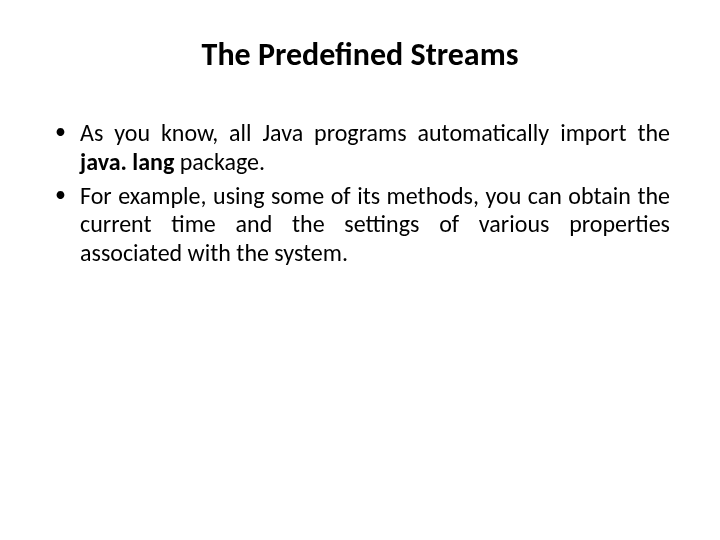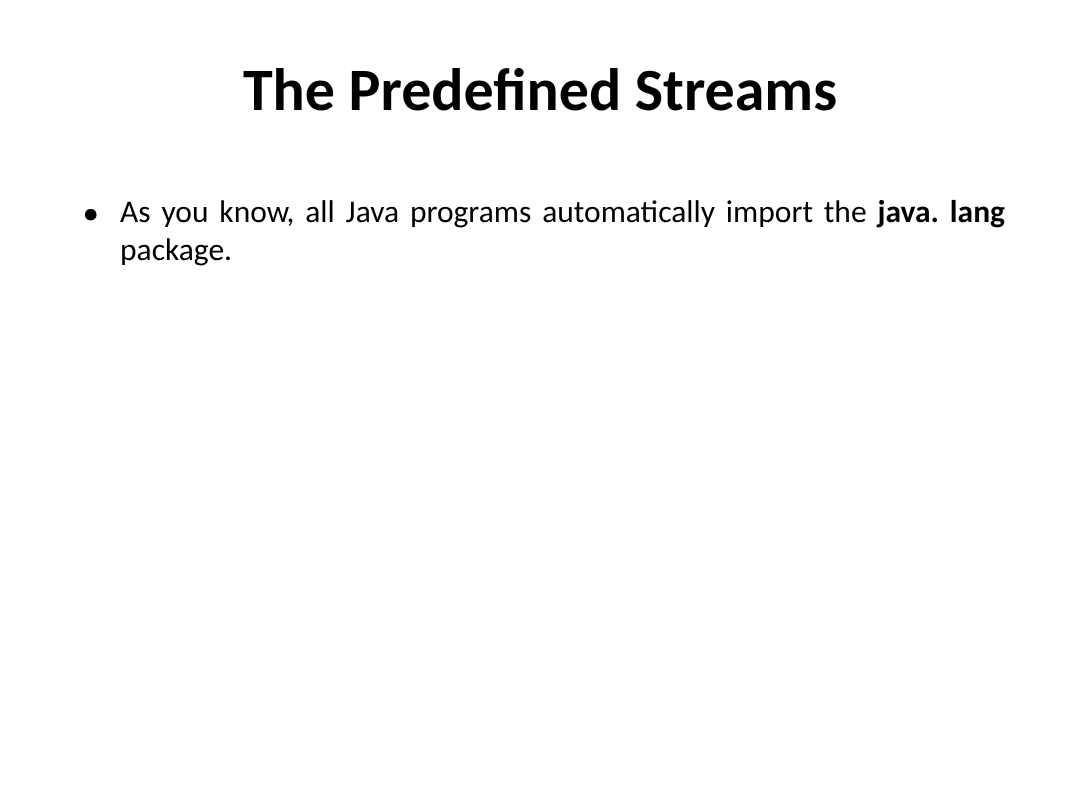--- a/index.html
+++ b/index.html
@@ -10,30 +10,30 @@
     body {
       width: 720px;
       height: 540px;
       background: white;
       font-family: Calibri, Arial, sans-serif;
       padding: 35px 50px;
       color: #000;
     }
     .title {
       text-align: center;
-      font-size: 40px;
+      font-size: 32px;
       font-weight: bold;
       margin-bottom: 45px;
     }
     ul {
       list-style: none;
       padding-left: 0;
     }
     li {
-      font-size: 21px;
+      font-size: 24px;
       line-height: 1.2;
       margin-bottom: 5px;
       text-align: justify;
       padding-left: 30px;
       position: relative;
     }
     li::before {
       content: "•";
       position: absolute;
       left: 5px;
@@ -45,13 +45,16 @@
   </style>
 </head>
 <body>
 
 <h1 class="title">The Predefined Streams</h1>
 
 <ul>
   <li>
     <span>As you know, all Java programs automatically import the </span><span class="bold">java. lang </span><span>package.</span>
   </li>
+  <li>
+    <span>For example, using some of its methods, you can obtain the current time and the settings of various properties associated with the system.</span><span class="bold"></span><span></span>
+  </li>
 </ul>
 
 </body></html>

